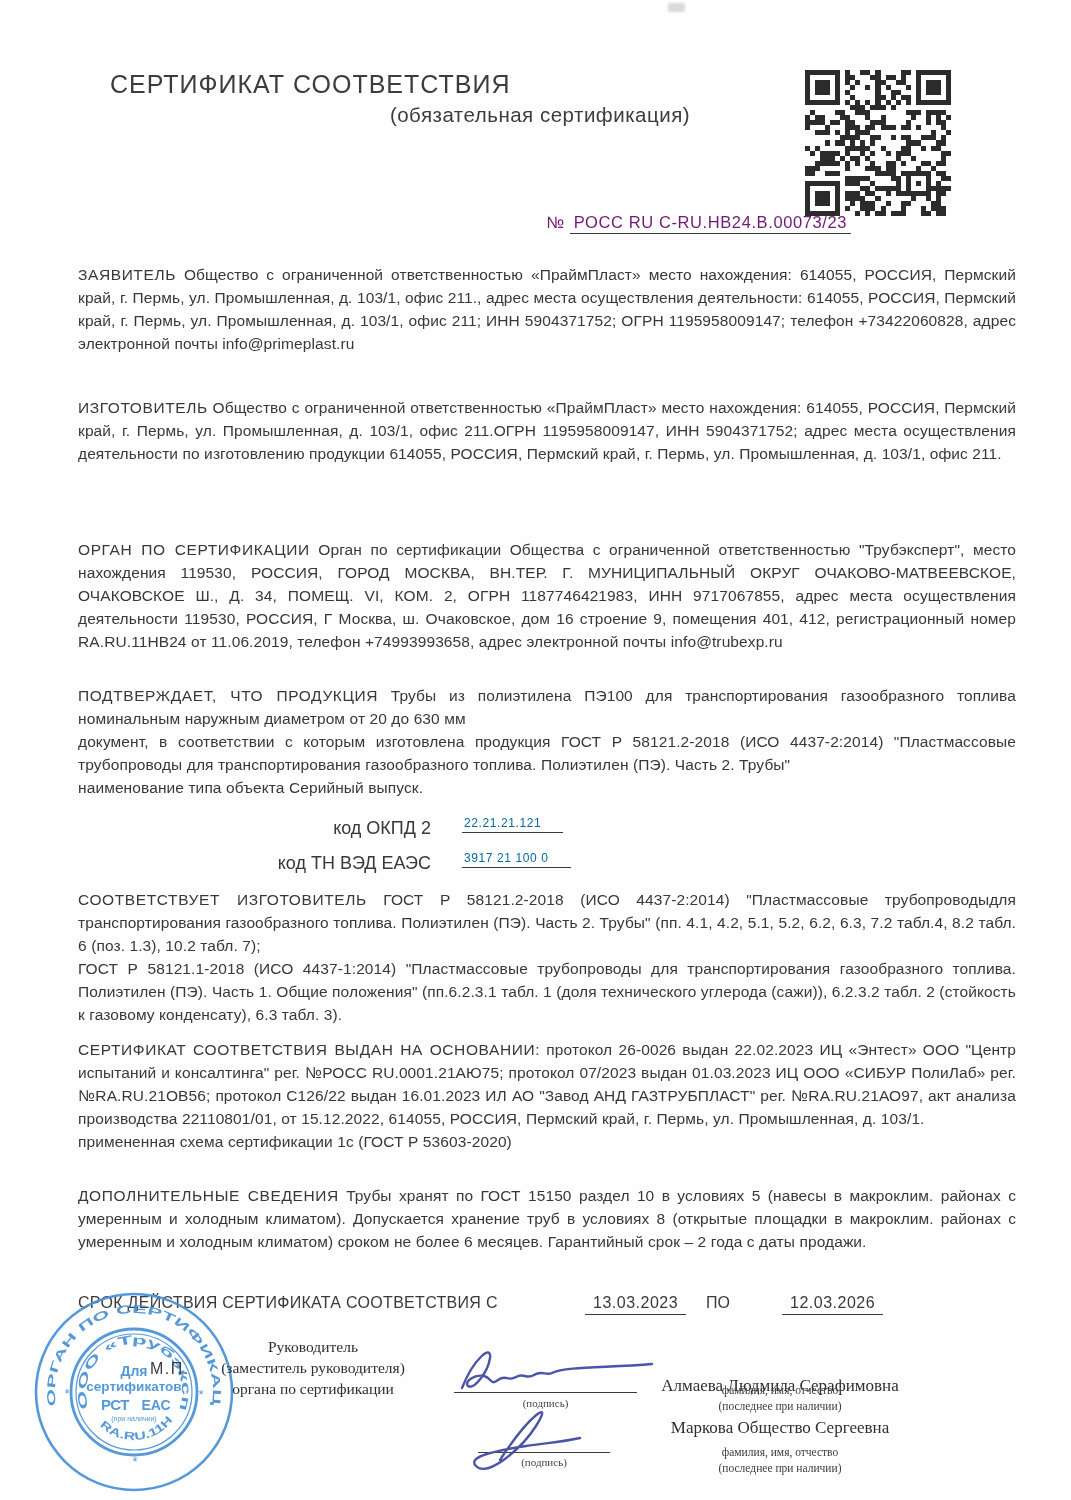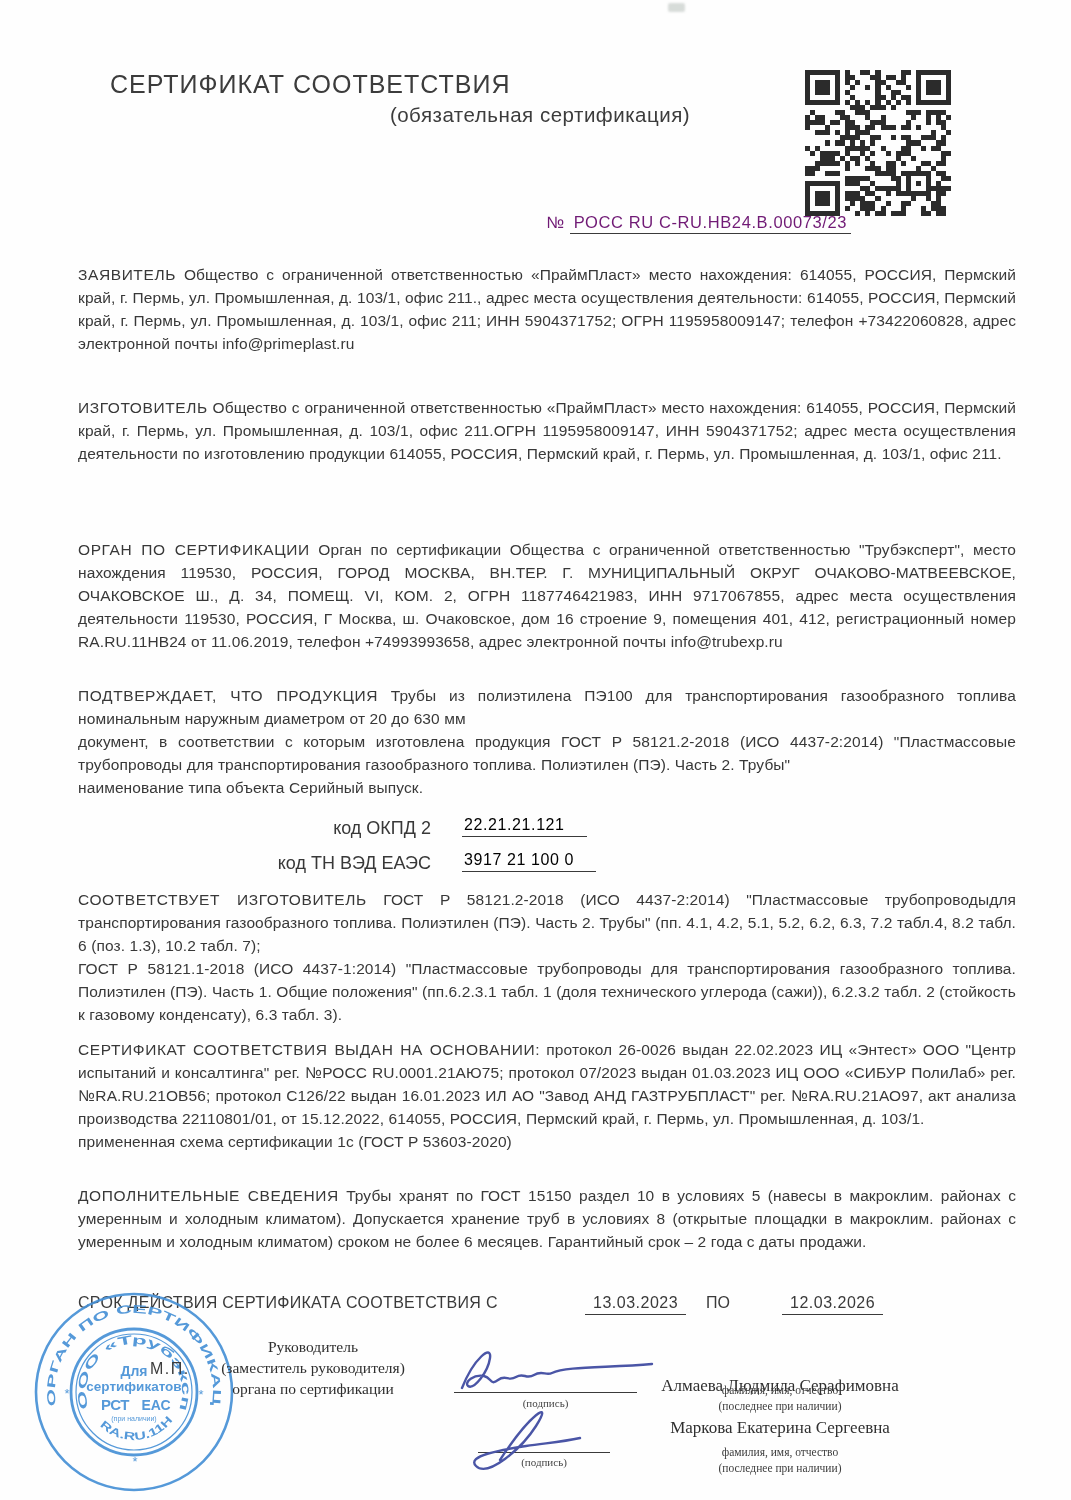--- a/index.html
+++ b/index.html
@@ -13,21 +13,21 @@
   .qr{position:absolute;left:805px;top:70px;width:146px;height:146px;}
   .certnum{position:absolute;left:0;top:213px;width:851px;text-align:right;
          font-size:16.5px;letter-spacing:.6px;color:#701a75;}
   .certnum .num{border-bottom:1.6px solid #3a3a3a;padding:0 4px 2px 4px;}
   
   .para{position:absolute;left:78px;width:938px;font-size:15.5px;line-height:23px;
         text-align:justify;color:#383838;letter-spacing:.1px;}
   .para .cap{letter-spacing:.6px;}
   
   .code-label{position:absolute;left:196px;width:235px;text-align:right;font-size:18px;color:#383838;}
-  .code-value{position:absolute;left:462px;font-size:16px;letter-spacing:.6px;color:#000000;
+  .code-value{position:absolute;left:462px;font-size:12px;letter-spacing:.6px;color:#0369a1;
         border-bottom:1.4px solid #3a3a3a;padding:0 22px 2px 2px;}
   
   .validity{position:absolute;left:0;top:1294px;width:1071px;height:26px;font-size:16px;color:#3a3a3a;}
   .validity .lbl{position:absolute;left:78px;top:0;letter-spacing:.3px;}
   .vdate{position:absolute;top:0;border-bottom:1.5px solid #3a3a3a;padding:0 8px 2px 8px;letter-spacing:.5px;}
   .vdate.from{left:585px;}
   .vdate.to{left:782px;}
   .validity .po{position:absolute;left:706px;top:0;}
   
   .serifbox{position:absolute;font-family:"Liberation Serif",serif;color:#2f2f2f;text-align:center;}
@@ -543,17 +543,17 @@
   <div class="sigline" style="left:478px;top:1452px;width:132px;"></div>
   <div class="sigcap" style="left:478px;top:1456px;width:132px;">(подпись)</div>
   <svg class="sig-svg" style="left:430px;top:1396px;" width="250" height="84">
     <path d="M70 64 C100 18 124 2 106 30 C92 52 58 82 46 70 C36 60 70 54 96 50 C116 47 132 46 150 42" fill="none" stroke="#4a55a6" stroke-width="2.4" stroke-linecap="round"></path>
   </svg>
 
   <div class="serifbox names" style="left:630px;top:1356px;width:300px;margin-top:20px;">Алмаева Людмила Серафимовна</div>
   <div class="serifbox namecap" style="left:630px;top:1384px;width:300px;">фамилия, имя, отчество</div>
   <div class="serifbox namecap" style="left:630px;top:1400px;width:300px;">(последнее при наличии)</div>
 
-  <div class="serifbox names" style="left:630px;top:1418px;width:300px;">Маркова Екатерина Сергеевна</div>
+  <div class="serifbox names" style="left:630px;top:1418px;width:300px;">Маркова Общество Сергеевна</div>
   <div class="serifbox namecap" style="left:630px;top:1446px;width:300px;">фамилия, имя, отчество</div>
   <div class="serifbox namecap" style="left:630px;top:1462px;width:300px;">(последнее при наличии)</div>
 
 </div>
 
 </body></html>

